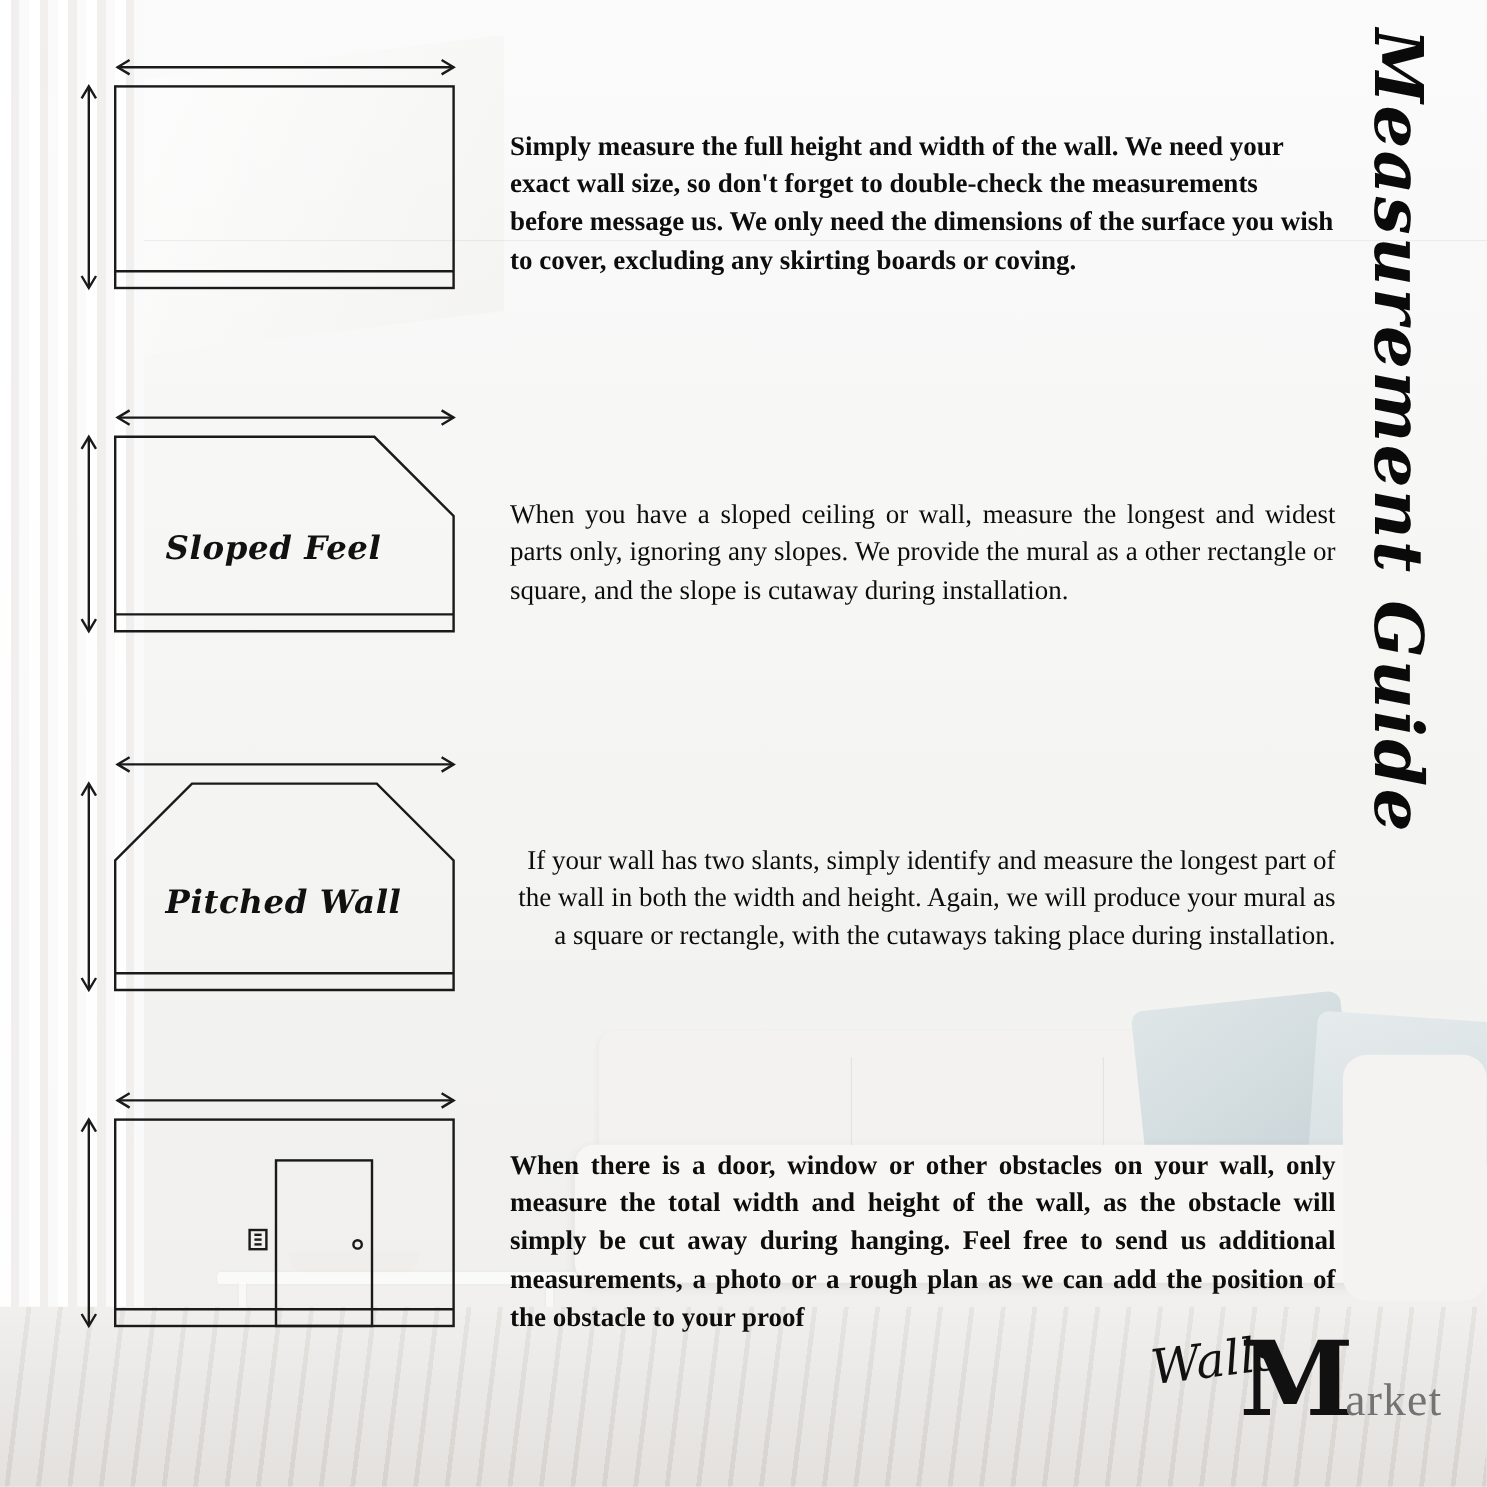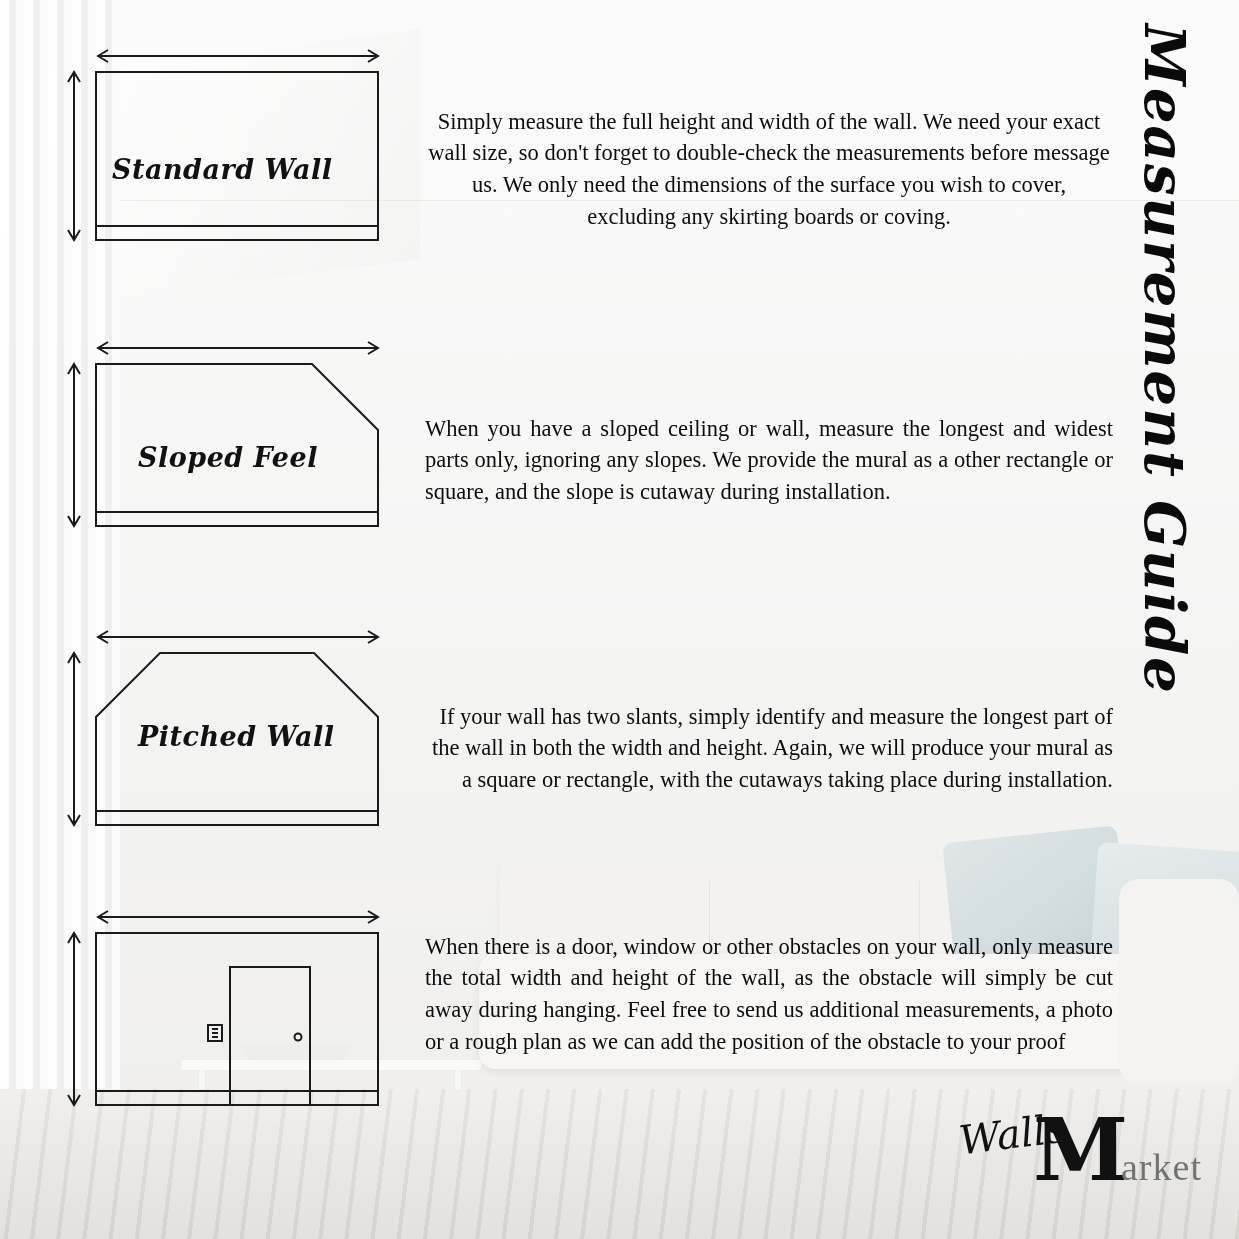--- a/index.html
+++ b/index.html
@@ -177,43 +177,43 @@
     font-style: italic;
     font-weight: bold;
     font-size: 27px;
     color: #111;
     letter-spacing: 0.5px;
     white-space: pre-line;
     line-height: 1.15;
   }
   .l1 { left: 52px;  top: 116px; }
   .l2 { left: 78px;  top: 112px; }
-  .l3 { left: 78px;  top: 96px; font-style: italic; }
+  .l3 { left: 78px;  top: 112px; font-style: italic; }
   .l4 { left: 48px;  top: 88px;  font-size: 25px; }
 
   
   .texts {
     position: absolute;
     left: 425px;
     top: 0;
     width: 690px;
   }
   .para {
     position: absolute;
     width: 688px;
     color: #0d0d0d;
     font-family: "Liberation Serif", serif;
     font-size: 22.5px;
     line-height: 1.42;
     text-align: justify;
   }
-  .p1 { top: 83px; text-align: center; }
+  .p1 { top: 83px; text-align: left; font-weight: bold; }
   .p2 { top: 390px; }
   .p3 { top: 678px; text-align: right; }
-  .p4 { top: 908px; }
+  .p4 { top: 932px; font-weight: bold; }
 
   
   .vtitle {
     position: absolute;
     right: 14px;
     top: 24px;
     width: 120px;
     height: 560px;
     display: flex;
     align-items: flex-start;
@@ -313,21 +313,20 @@
 
           <line x1="14" y1="34" x2="14" y2="202"></line>
           <polyline points="8,44 14,34 20,44"></polyline>
           <polyline points="8,192 14,202 20,192"></polyline>
 
           <rect x="36" y="34" width="282" height="168"></rect>
 
           <line x1="36" y1="188" x2="318" y2="188"></line>
         </g>
       </svg>
-      <div class="wall-label l1">Standard Wall</div>
     </div>
 
     <div class="diagram-block d2">
       <svg class="svgwrap" width="360" height="250" viewBox="0 0 360 250">
         <g stroke="#1a1a1a" stroke-width="2" fill="none">
           <line x1="38" y1="18" x2="318" y2="18"></line>
           <polyline points="48,12 38,18 48,24"></polyline>
           <polyline points="308,12 318,18 308,24"></polyline>
           <line x1="14" y1="34" x2="14" y2="196"></line>
           <polyline points="8,44 14,34 20,44"></polyline>

